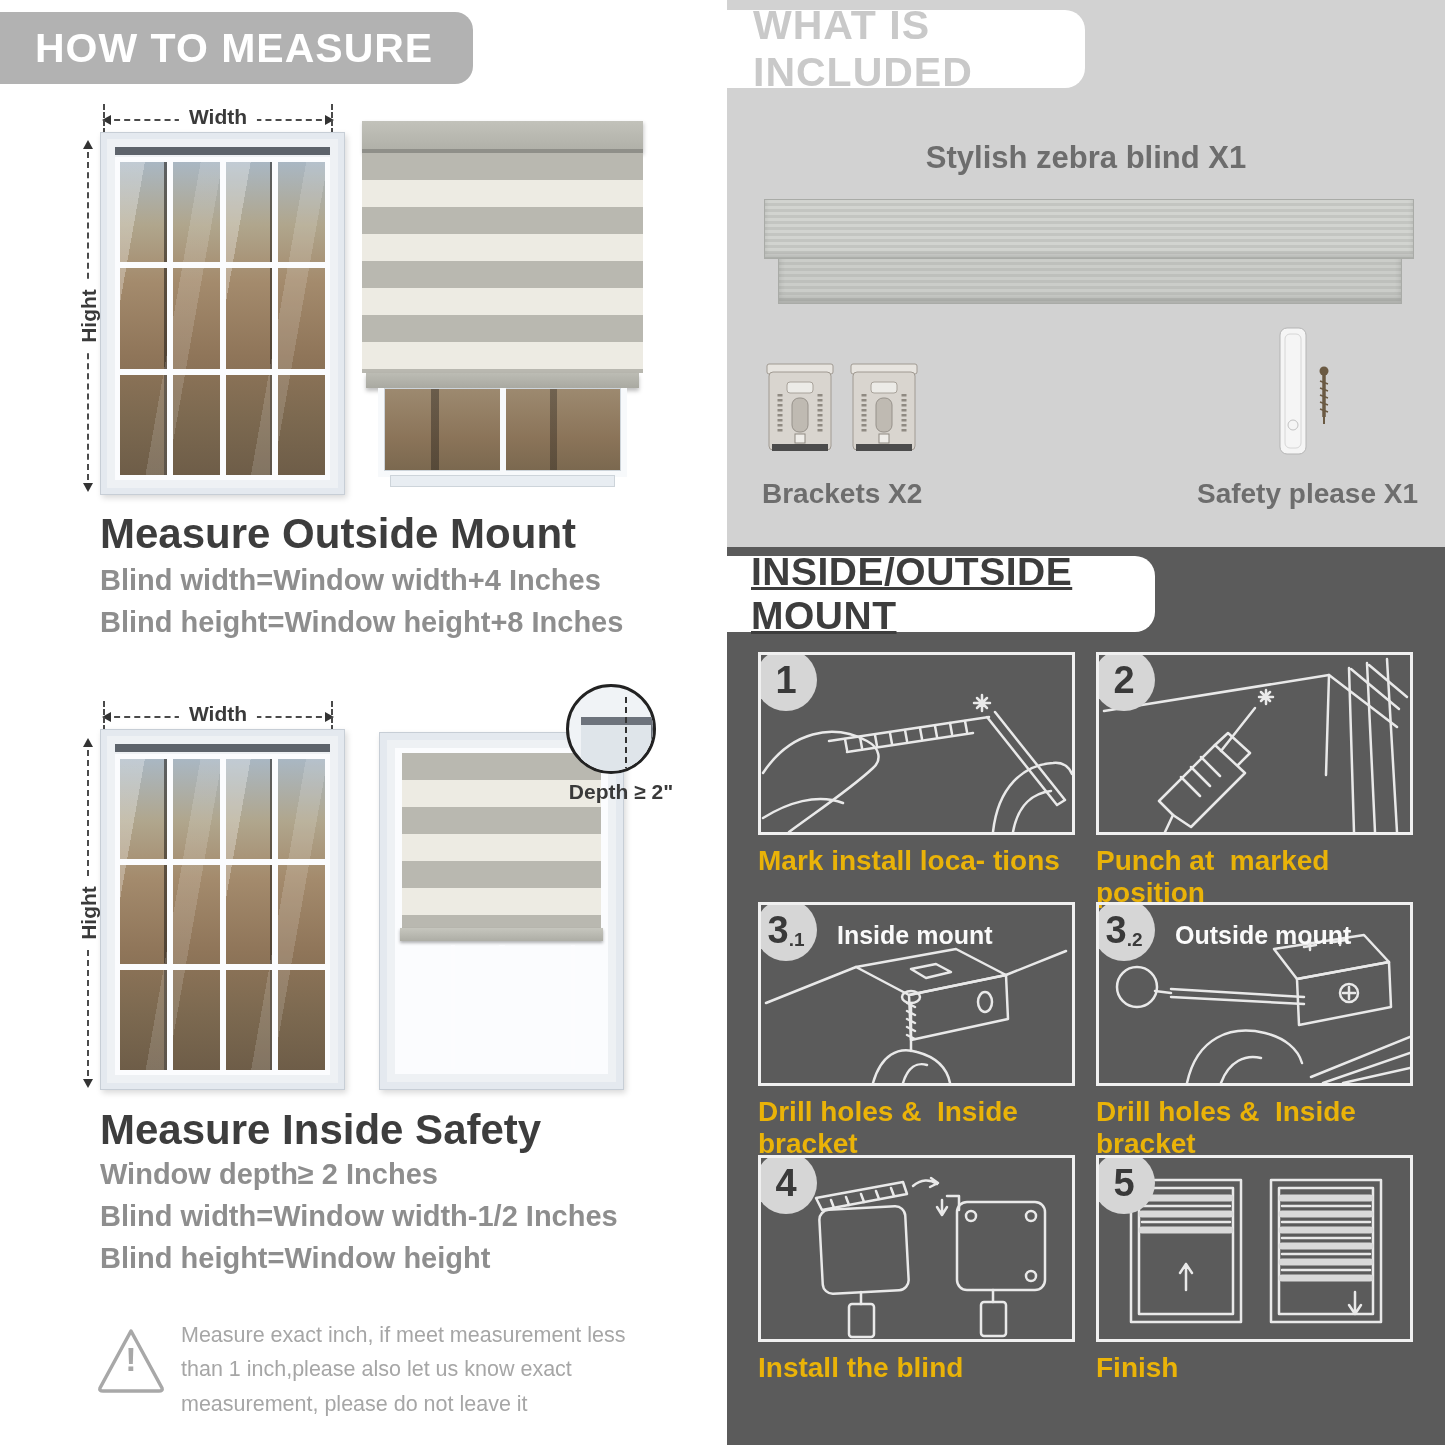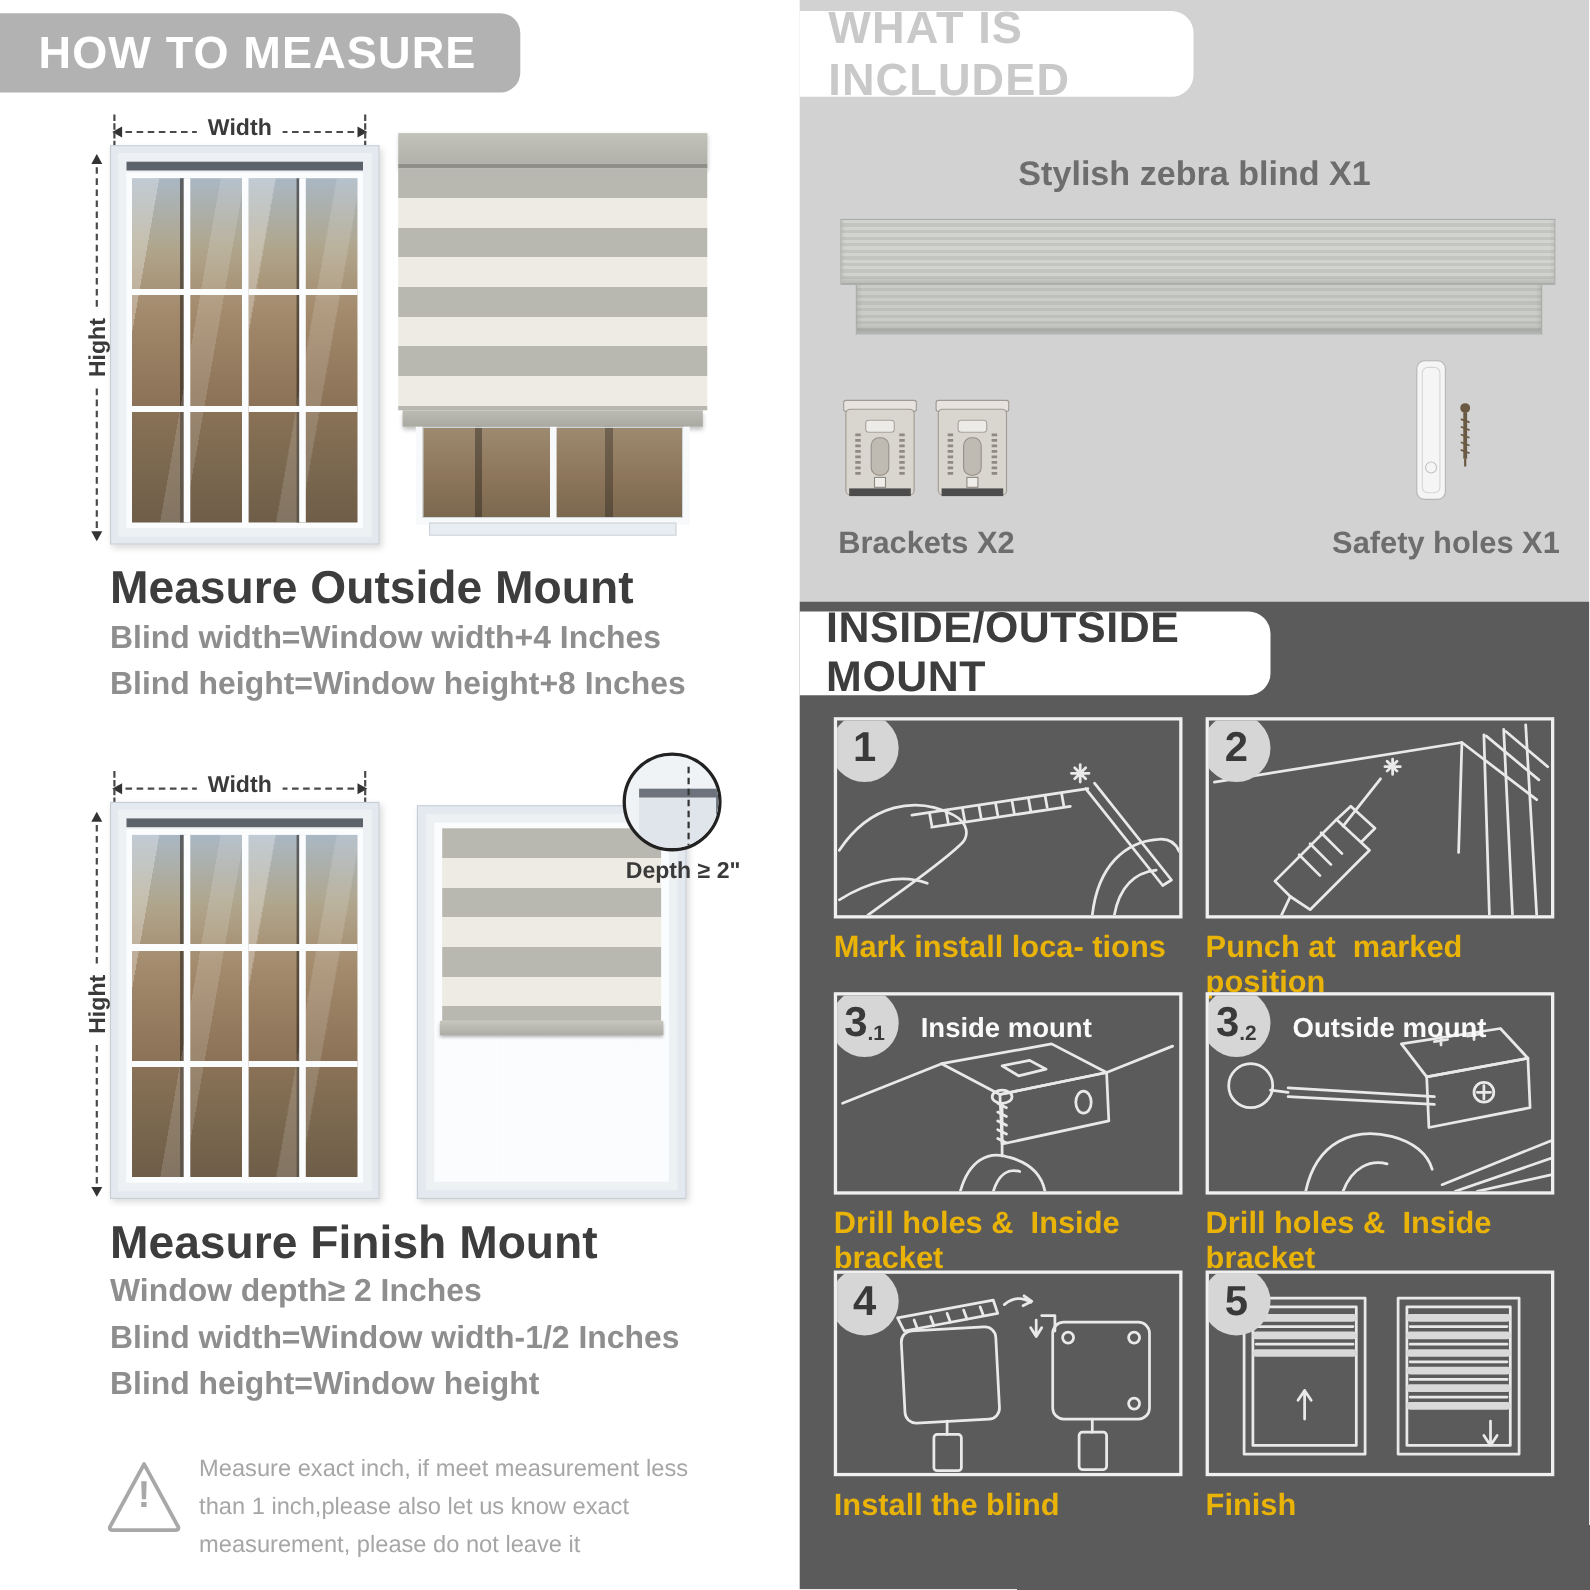--- a/index.html
+++ b/index.html
@@ -128,21 +128,21 @@
   .screw { width:11px; height:90px;
            clip-path:polygon(0 0,100% 0,100% 5%,80% 9%,80% 84%,50% 100%,20% 84%,20% 9%,0 5%);
            background:repeating-linear-gradient(-55deg,#5e4e3a 0 3px,#8a7555 3px 6px); }
   .anchor { width:14px; height:82px; border-radius:4px; border:1px solid #cfd2d4; margin-left:3px;
             background:repeating-linear-gradient(0deg,rgba(255,255,255,.95) 0 6px,rgba(212,216,218,.9) 6px 9px); }
 
   
   .right-dark { position:absolute; left:727px; top:547px; width:718px; height:898px; background:#5b5b5b; }
   .hdr-mount { position:absolute; left:0; top:9px; width:428px; height:76px; background:#fff;
                border-radius:0 20px 20px 0; display:flex; align-items:center; padding-left:24px; }
-  .hdr-mount span { color:#3d3d3d; font-size:39px; font-weight:bold; letter-spacing:.5px; }
+  .hdr-mount span { color:#3d3d3d; font-size:39px; font-weight:bold; letter-spacing:.5px;text-decoration:underline; }
 
   .step-card { position:absolute; width:317px; }
   .step-panel { position:relative; width:317px; border:3px solid #f0f0f0; overflow:hidden; }
   .step-panel svg { display:block; }
   .badge { position:absolute; left:-6px; top:-6px; width:62px; height:62px; border-radius:50%;
            background:#d6d6d6; display:flex; align-items:center; justify-content:center; z-index:2; }
   .badge .num { color:#3a3a3a; font-size:38px; font-weight:bold; line-height:1; }
   .badge .sub { color:#3a3a3a; font-size:19px; font-weight:bold; align-self:flex-end; margin-bottom:10px; }
   .inner-label { position:absolute; left:76px; top:16px; color:#fafafa; font-size:25px; font-weight:bold; z-index:2; }
   .caption { margin-top:10px; color:#eab308; font-size:28px; font-weight:bold; white-space:pre-wrap; }
@@ -213,21 +213,21 @@
       <div class="wc-photo"></div>
     </div>
   </div>
 
   <div class="magnifier">
     <div class="mag-corner"></div>
     <div class="mag-dash"></div>
   </div>
   <div class="depth-label">Depth ≥ 2"</div>
 
-  <h2 class="measure-title" style="top:1106px;">Measure Finish Mount</h2>
+  <h2 class="measure-title" style="top:1106px;">Measure Inside Safety</h2>
   <p class="formula" style="top:1158px;">Window depth≥ 2 Inches</p>
   <p class="formula" style="top:1200px;">Blind width=Window width-1/2 Inches</p>
   <p class="formula" style="top:1242px;">Blind height=Window height</p>
 
   <div class="warning-box">
     <div class="warn-icon">
       <svg width="72" height="70" viewBox="0 0 72 70" style="stroke:#a8a8a8; stroke-width:3.5; fill:none; stroke-linejoin:round;">
         <path d="M36,5 L67,62 Q68,65 64,65 L8,65 Q4,65 5,62 Z"></path>
       </svg>
       <div class="warn-excl">!</div>
@@ -273,21 +273,21 @@
           <svg width="70" height="135" viewBox="0 0 70 135">
             <rect x="8" y="3" width="26" height="126" rx="7" fill="rgba(255,255,255,0.78)" stroke="#b5b5b5"></rect>
             <rect x="13" y="9" width="16" height="114" rx="5" fill="none" stroke="#d6d6d6"></rect>
             <circle cx="21" cy="100" r="5" fill="none" stroke="#c2c2c2"></circle>
             <circle cx="52" cy="46" r="4.5" fill="#6b5a43"></circle>
             <path d="M52,50 V92" stroke="#6b5a43" stroke-width="3.5"></path>
             <path d="M48,56 l8,3 M48,63 l8,3 M48,70 l8,3 M48,77 l8,3 M48,84 l8,3" stroke="#6b5a43" stroke-width="1.6"></path>
             <path d="M52,92 l0,7" stroke="#6b5a43" stroke-width="2"></path>
           </svg>
         </div>
-        <figcaption class="comp-label">Safety holes X1</figcaption>
+        <figcaption class="comp-label">Safety please X1</figcaption>
       </figure>
 
     </div>
   </div>
 
   <div class="right-dark">
     <div class="hdr-mount">
       <span>INSIDE/OUTSIDE MOUNT</span>
     </div>
 

